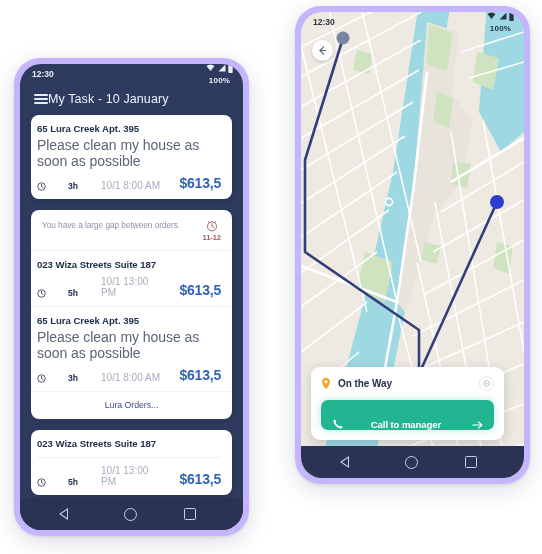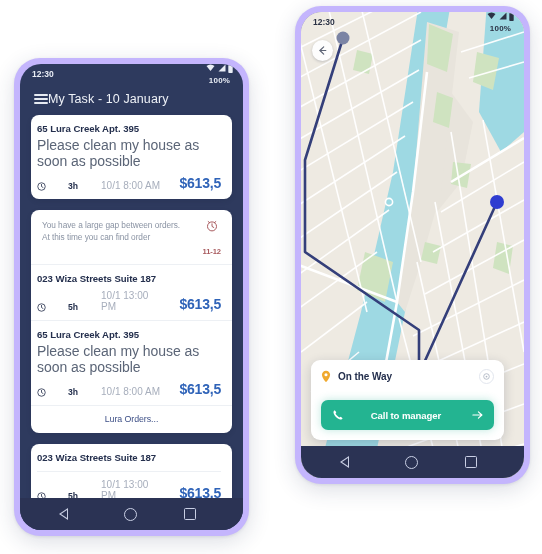--- a/index.html
+++ b/index.html
@@ -61,21 +61,21 @@
   .order-desc{font-size:14px;color:#5b6577;margin-top:3px;letter-spacing:-.05px;}
   .order-meta{display:flex;align-items:flex-end;margin-top:6px;gap:17px;}
   .clock-ic{width:9px;height:9px;flex:0 0 auto;margin-right:5px;}
   .dur{font-size:8.6px;font-weight:bold;color:#242f4d;margin-right:6px;}
   .when{font-size:10px;color:#a7aebc;}
   .price{margin-left:auto;font-size:14px;font-weight:bold;color:#2f63b8;letter-spacing:-.2px;}
 
   .gap-row{display:flex;align-items:flex-start;padding:9px 11px 8px 11px;border-bottom:1px solid #edf0f4;}
   .gap-texts{flex:1;}
   .gap-line{font-size:8.3px;color:#8a93a3;line-height:1.45;letter-spacing:-.05px;}
-  .gap-badge{display:flex;flex-direction:column;align-items:center;gap:15px;margin-left:8px;padding-top:1px;}
+  .gap-badge{display:flex;flex-direction:column;align-items:center;gap:1px;margin-left:8px;padding-top:1px;}
   .gap-badge-txt{font-size:7.6px;font-weight:bold;color:#a85a5e;letter-spacing:-.1px;}
 
   .more{text-align:center;padding:8px 0 9px;font-size:8.8px;color:#3d4f86;
         border-top:1px solid #edf0f4;cursor:pointer;letter-spacing:-.05px;}
 
   
   .navbar{
     position:absolute;left:0;right:0;bottom:0;height:32px;
     background:#2b3354;display:flex;align-items:center;justify-content:space-around;
     padding:0 24px;box-sizing:border-box;
@@ -105,22 +105,22 @@
     box-shadow:0 3px 12px rgba(25,35,65,.20);
     padding:9px 10px 10px 10px;box-sizing:border-box;
   }
   .sheet-head{display:flex;align-items:center;}
   .pin-ic{width:10px;height:13px;margin-right:7px;flex:0 0 auto;}
   .sheet-title{font-size:10px;font-weight:bold;color:#242f4d;letter-spacing:-.05px;}
   .info-ic{margin-left:auto;width:13px;height:13px;border-radius:50%;
            border:1px solid #e2e6ee;display:flex;align-items:center;justify-content:center;cursor:pointer;}
   .sheet-sub{font-size:8.6px;color:#6b7486;margin:7px 0 0 1px;letter-spacing:-.05px;}
   .callbtn{
-    margin-top:16px;height:30px;border-radius:7px;background:#23b491;
-    display:flex;align-items:center;padding:0 11px;box-sizing:border-box;
+    margin-top:9px;height:30px;border-radius:7px;background:#23b491;
+    display:flex;align-items:flex-end;padding:0 11px;box-sizing:border-box;
     cursor:pointer;box-shadow:0 0 8px rgba(35,180,145,.30);
   }
   .phone-ic{width:12px;height:12px;flex:0 0 auto;}
   .callbtn-label{flex:1;text-align:center;color:#ffffff;font-size:9.6px;font-weight:bold;letter-spacing:-.1px;padding-right:4px;}
   .arrow-ic{width:11px;height:10px;flex:0 0 auto;}
 </style>
 </head>
 <body>
 
 <div class="stage">
@@ -171,21 +171,20 @@
               <span class="when">10/1 8:00 AM</span>
               <span class="price">$613,5</span>
             </div>
           </div>
         </div>
 
         <div class="card">
           <div class="gap-row">
             <div class="gap-texts">
               <div class="gap-line">You have a large gap between orders.</div>
-              <div class="gap-line">At this time you can find order</div>
             </div>
             <div class="gap-badge">
               <svg width="12" height="12" viewBox="0 0 12 12">
                 <circle cx="6" cy="6.4" r="4.5" fill="none" stroke="#a85a5e" stroke-width="1"></circle>
                 <path d="M6 3.8 L6 6.4 L7.8 7.5" fill="none" stroke="#a85a5e" stroke-width="1" stroke-linecap="round"></path>
                 <path d="M2.2 1.6 L3.6 2.6 M9.8 1.6 L8.4 2.6" stroke="#a85a5e" stroke-width="1" stroke-linecap="round"></path>
               </svg>
               <span class="gap-badge-txt">11-12</span>
             </div>
           </div>

